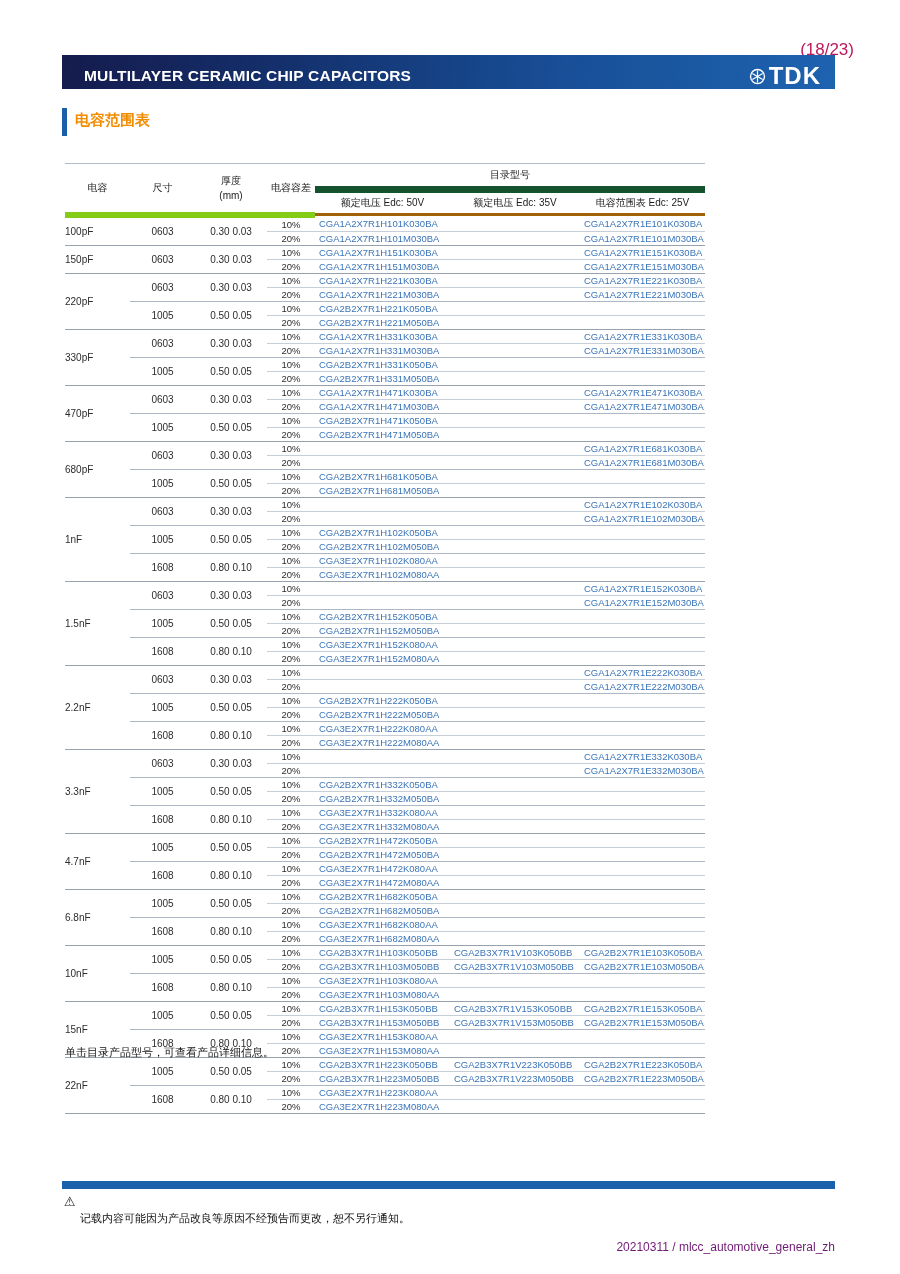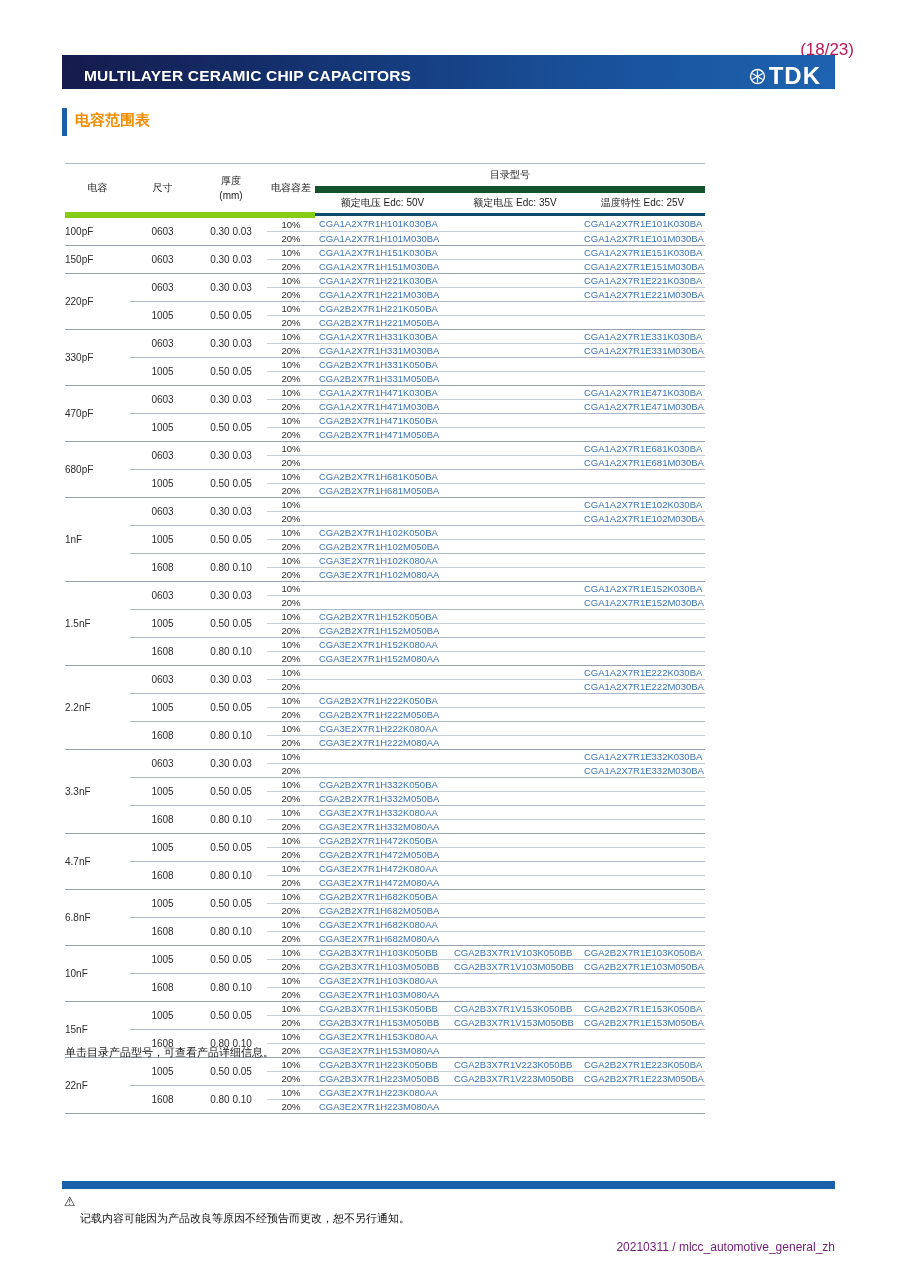--- a/index.html
+++ b/index.html
@@ -38,21 +38,21 @@
     border-collapse:collapse; table-layout:fixed;
   }
   .cap-table th, .cap-table td { padding:0; margin:0; overflow:hidden; white-space:nowrap; }
   .cap-table thead th {
     font-weight:normal; font-size:10px; color:#1c1c1c; text-align:center; vertical-align:middle;
   }
   .tr-head1 th { height:22px; border-top:1px solid #b2bac2; }
   .tr-head2 th { height:20px; }
   .h-span { border-bottom:6px solid #84cc16; }
   th.catalog-th { border-bottom:7px solid #14532d; }
-  .tr-head2 th { border-bottom:3px solid #0c4a6e; }
+  .tr-head2 th { border-bottom:3px solid #a16207; }
   .thick-th { white-space:pre-line !important; line-height:15px; }
   .cap-table td { height:13px; line-height:13px; font-size:9.5px; color:#2c2c2c; vertical-align:middle; }
   td.cap-cell  { font-size:10px; }
   td.mid-cell  { text-align:center; font-size:10px; }
   td.tol-cell  { text-align:center; }
   td.part-cell { padding-left:4px; }
   .part-link { color:#3a74b8; text-decoration:none; cursor:pointer; }
   td.b-inner { border-bottom:1px solid #c6cfd8; }
   td.b-size  { border-bottom:1px solid #aeb8c2; }
   td.b-group { border-bottom:1px solid #98a2ac; }
@@ -110,21 +110,21 @@
         <th rowspan="2" class="h-span">电容</th>
         <th rowspan="2" class="h-span">尺寸</th>
         <th rowspan="2" class="h-span thick-th">厚度
 (mm)</th>
         <th rowspan="2" class="h-span">电容容差</th>
         <th colspan="3" class="catalog-th">目录型号</th>
       </tr>
       <tr class="tr-head2">
         <th>额定电压 Edc: 50V</th>
         <th>额定电压 Edc: 35V</th>
-        <th>温度特性 Edc: 25V</th>
+        <th>电容范围表 Edc: 25V</th>
       </tr>
     </thead>
     <tbody id="cap-table-body">
         <tr>
           <td class="cap-cell b-group" rowspan="2">100pF</td>
           <td class="mid-cell b-group" rowspan="2">0603</td>
           <td class="mid-cell b-group" rowspan="2">0.30 0.03</td>
           <td class="tol-cell b-inner">10%</td>
           <td class="part-cell b-inner"><a href="#" class="part-link">CGA1A2X7R1H101K030BA</a></td>
           <td class="part-cell b-inner"></td>

